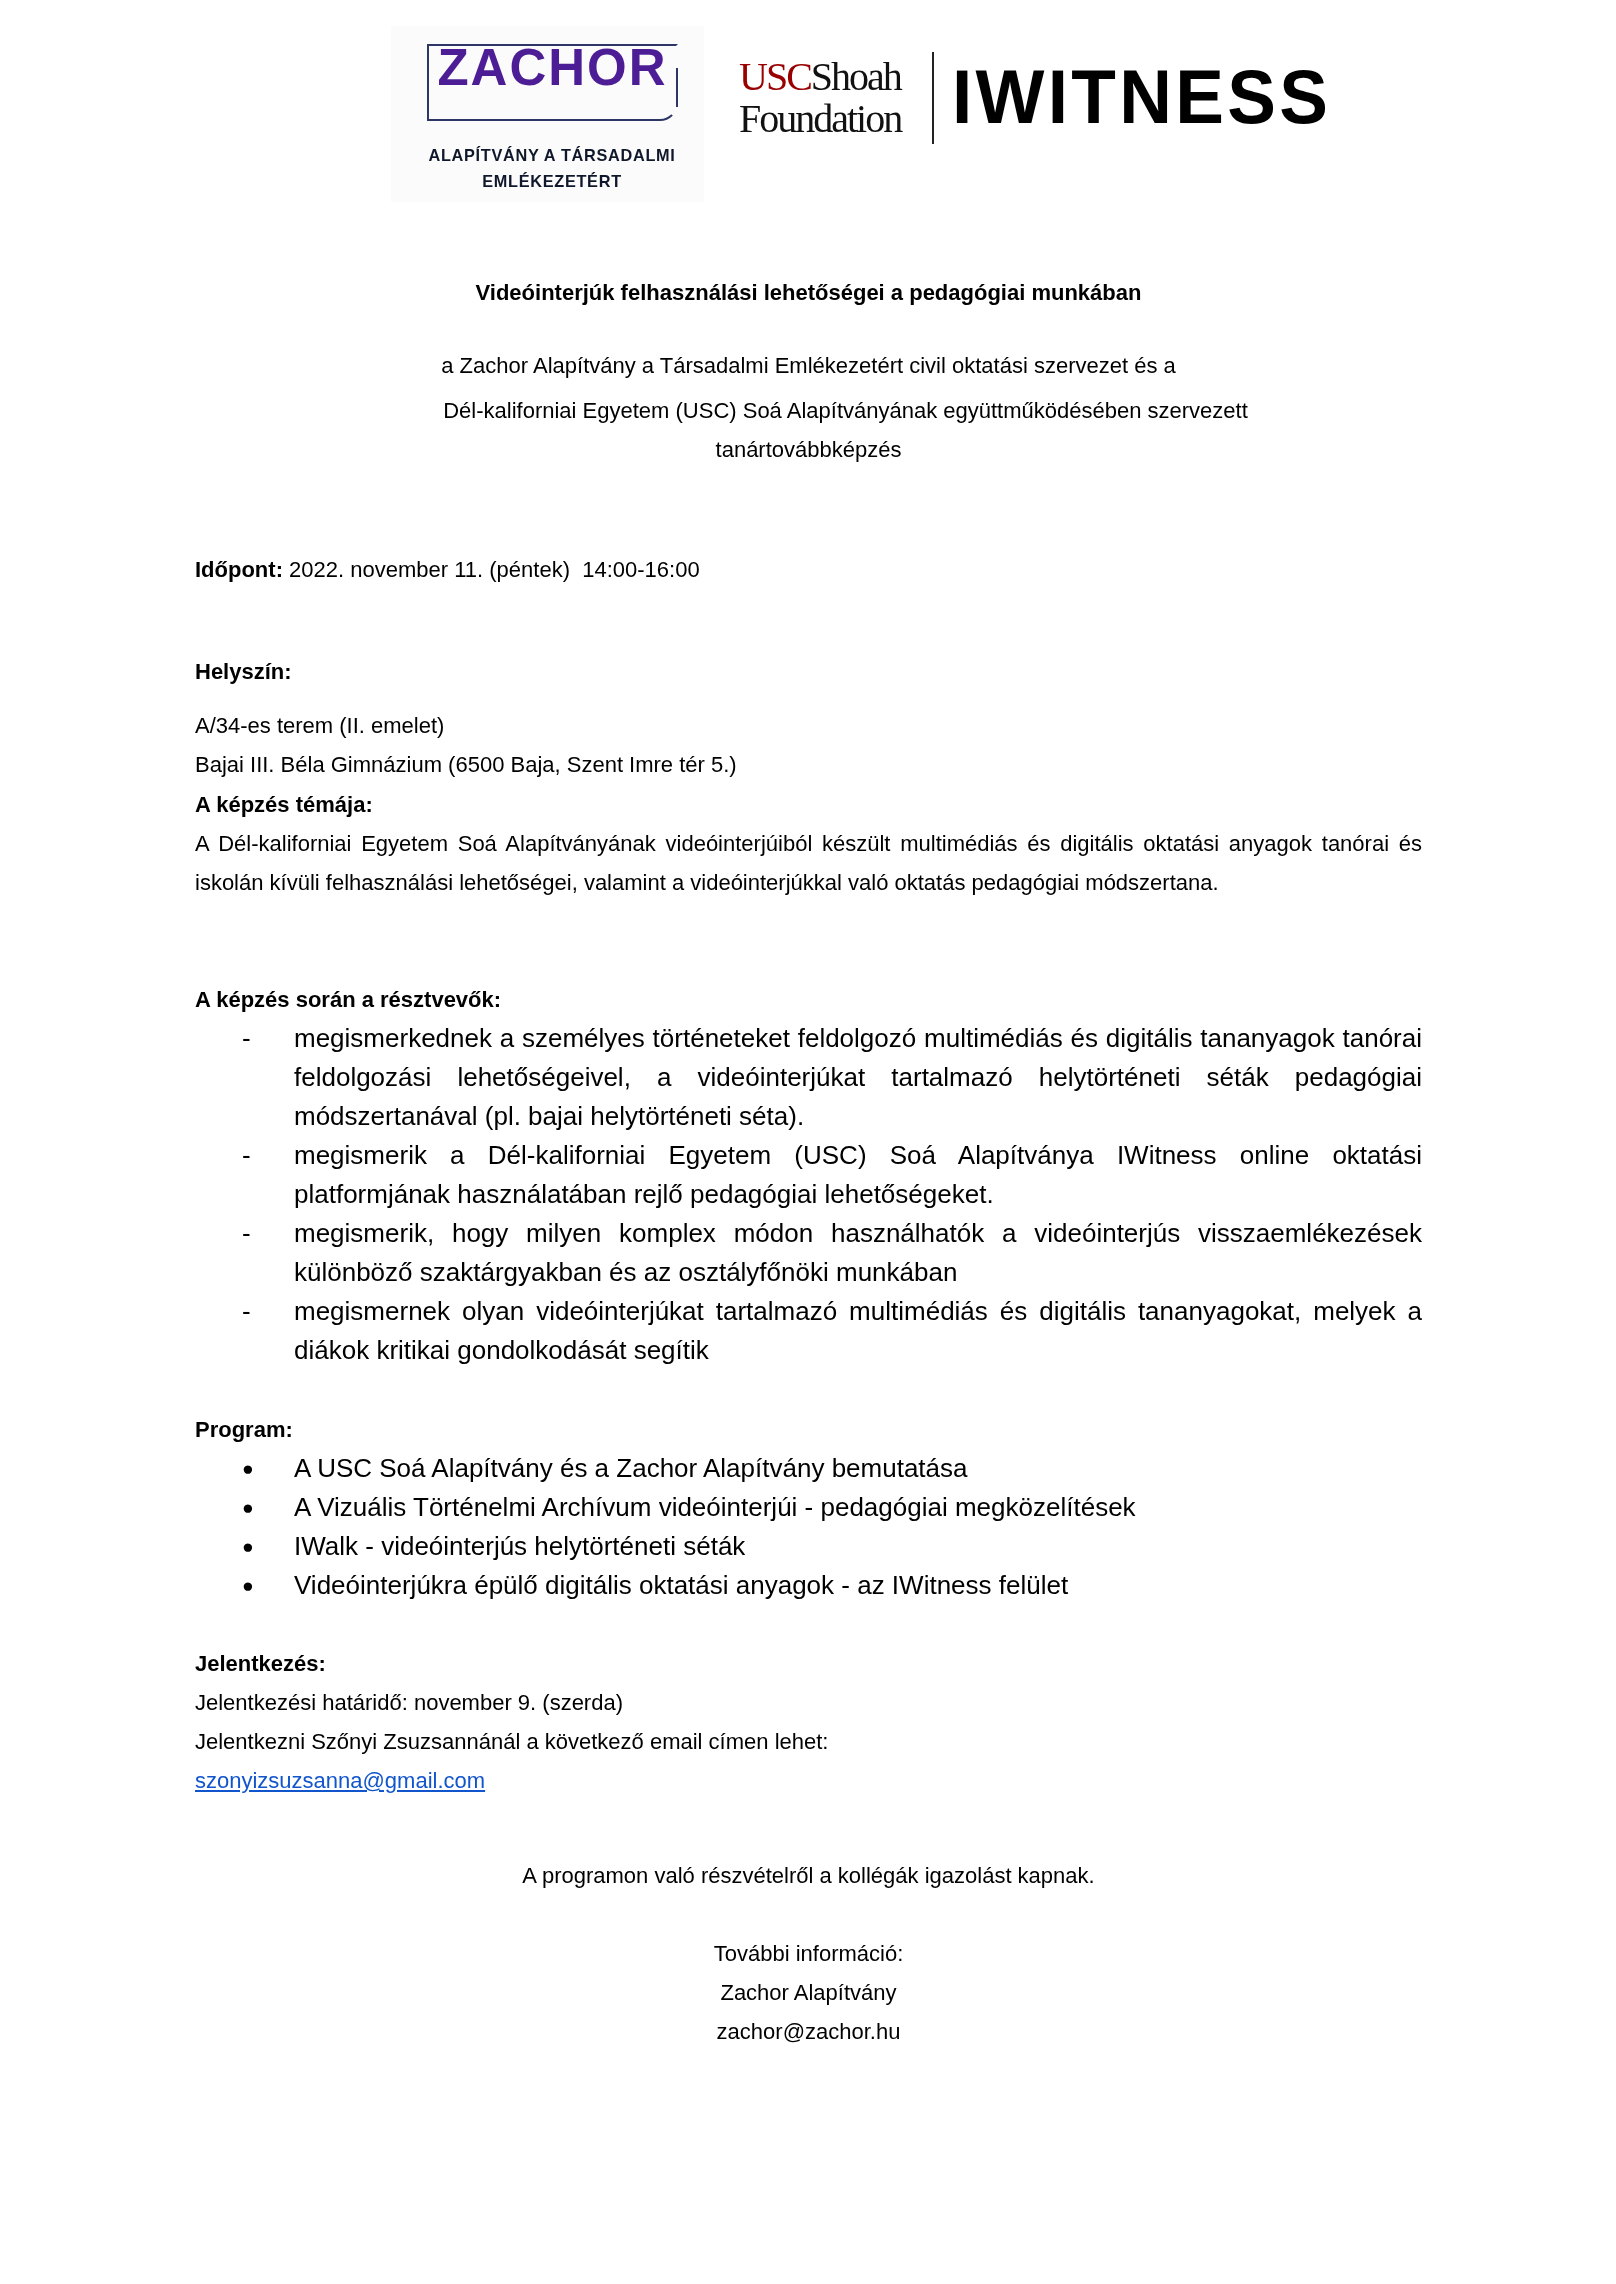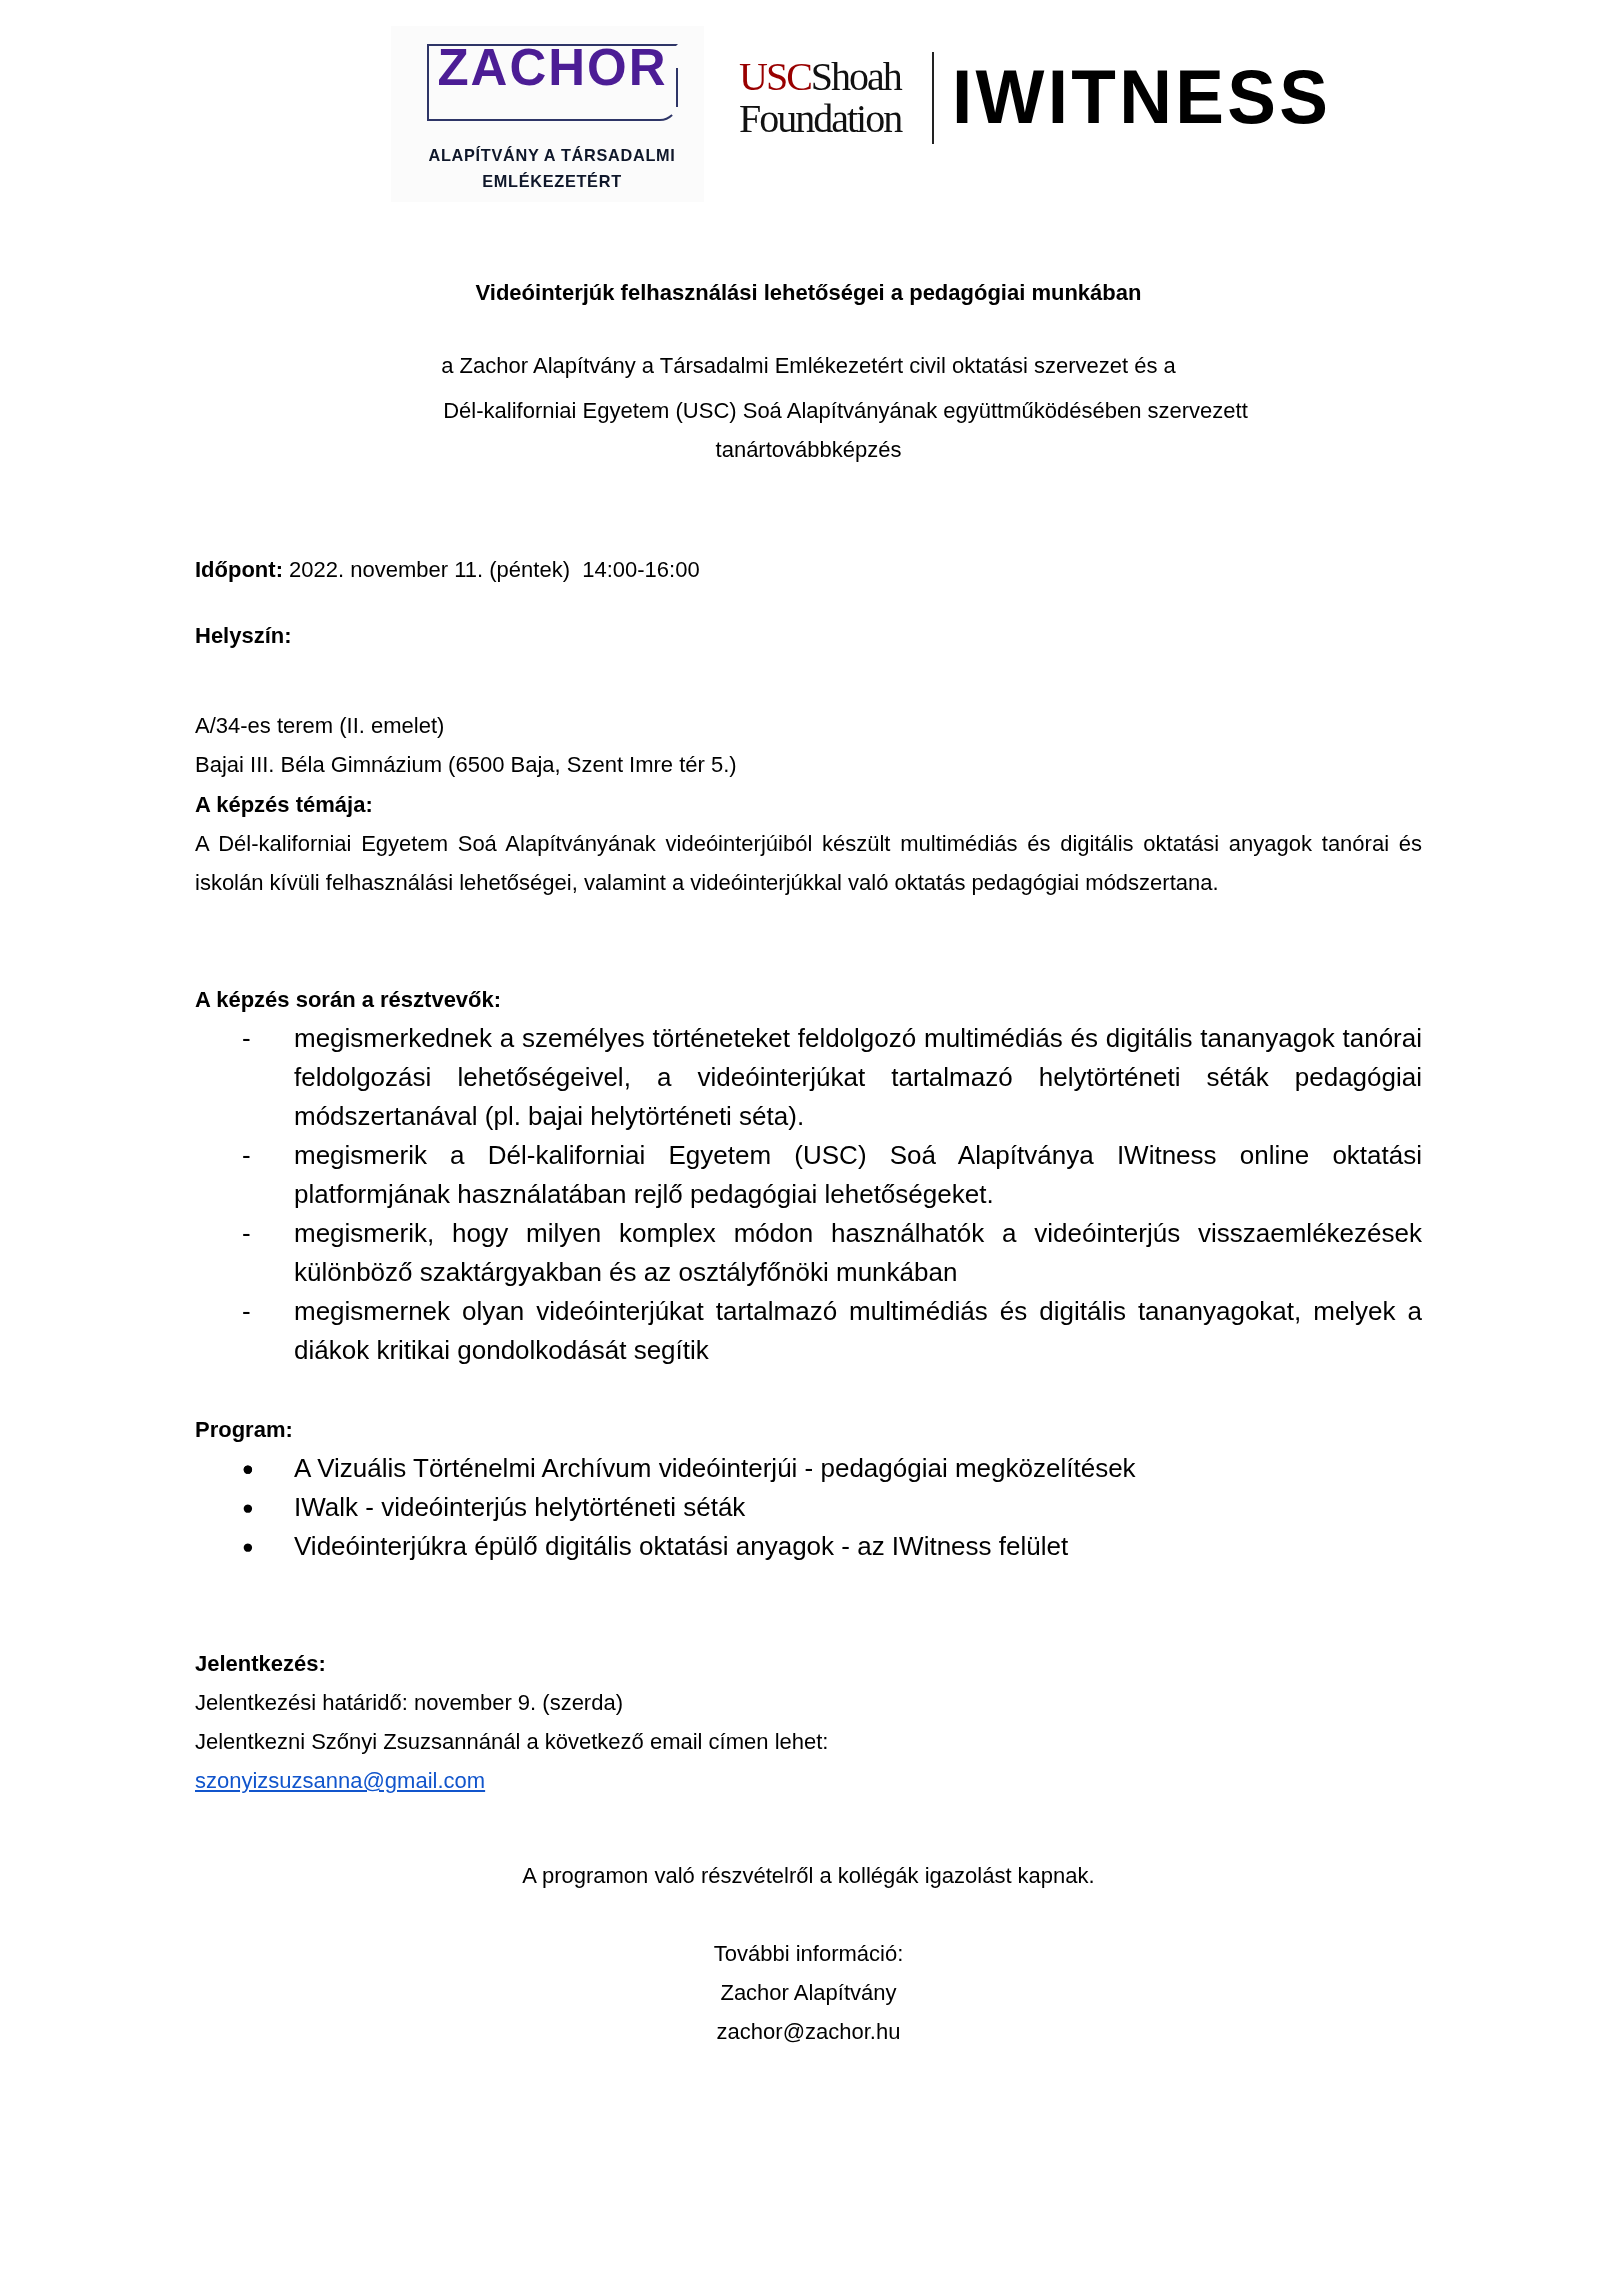--- a/index.html
+++ b/index.html
@@ -60,38 +60,38 @@
 
 <div class="abs txt center bold" style="top:273px;">Videóinterjúk felhasználási lehetőségei a pedagógiai munkában</div>
 <div class="abs txt center" style="top:346px;">a Zachor Alapítvány a Társadalmi Emlékezetért civil oktatási szervezet és a</div>
 <div class="abs txt center" style="top:391px;padding-left:37px;">Dél-kaliforniai Egyetem (USC) Soá Alapítványának együttműködésében szervezett</div>
 <div class="abs txt center" style="top:430px;">tanártovábbképzés</div>
 
 <div class="abs txt line" style="top:550px;">
   <span class="bold">Időpont:</span><span style="white-space:pre;"> 2022. november 11. (péntek)  14:00-16:00</span>
 </div>
 
-<div class="abs txt line bold" style="top:616px;">Helyszín:</div>
+<div class="abs txt line bold" style="top:652px;">Helyszín:</div>
 <div class="abs txt line" style="top:706px;">A/34-es terem (II. emelet)</div>
 <div class="abs txt line" style="top:745px;">Bajai III. Béla Gimnázium (6500 Baja, Szent Imre tér 5.)</div>
 
 <div class="abs txt line bold" style="top:785px;">A képzés témája:</div>
 <div class="abs txt para" style="top:824px;">A Dél-kaliforniai Egyetem Soá Alapítványának videóinterjúiból készült multimédiás és digitális oktatási anyagok tanórai és iskolán kívüli felhasználási lehetőségei, valamint a videóinterjúkkal való oktatás pedagógiai módszertana.</div>
 
 <div class="abs txt line bold" style="top:980px;">A képzés során a résztvevők:</div>
 <ul class="abs list" style="top:1019px;">
   <li><span class="marker">-</span><span>megismerkednek a személyes történeteket feldolgozó multimédiás és digitális tananyagok tanórai feldolgozási lehetőségeivel, a videóinterjúkat tartalmazó helytörténeti séták pedagógiai módszertanával (pl. bajai helytörténeti séta).</span></li>
   <li><span class="marker">-</span><span>megismerik a Dél-kaliforniai Egyetem (USC) Soá Alapítványa IWitness online oktatási platformjának használatában rejlő pedagógiai lehetőségeket.</span></li>
   <li><span class="marker">-</span><span>megismerik, hogy milyen komplex módon használhatók a videóinterjús visszaemlékezések különböző szaktárgyakban és az osztályfőnöki munkában</span></li>
   <li><span class="marker">-</span><span>megismernek olyan videóinterjúkat tartalmazó multimédiás és digitális tananyagokat, melyek a diákok kritikai gondolkodását segítik</span></li>
 </ul>
 
 <div class="abs txt line bold" style="top:1410px;">Program:</div>
 <ul class="abs list prog" style="top:1449px;">
-  <li><span class="marker">●</span></li>
+  <li><span class="marker">●</span><span>A USC Soá Alapítvány és a Zachor Alapítvány bemutatása</span></li>
   <li><span class="marker">●</span><span>A Vizuális Történelmi Archívum videóinterjúi - pedagógiai megközelítések</span></li>
   <li><span class="marker">●</span><span>IWalk - videóinterjús helytörténeti séták</span></li>
   <li><span class="marker">●</span><span>Videóinterjúkra épülő digitális oktatási anyagok - az IWitness felület</span></li>
 </ul>
 
 <div class="abs txt line bold" style="top:1644px;">Jelentkezés:</div>
 <div class="abs txt line" style="top:1683px;">Jelentkezési határidő: november 9. (szerda)</div>
 <div class="abs txt line" style="top:1722px;">Jelentkezni Szőnyi Zsuzsannánál a következő email címen lehet:</div>
 <a class="abs txt line link" style="top:1761px;">szonyizsuzsanna@gmail.com</a>
 

